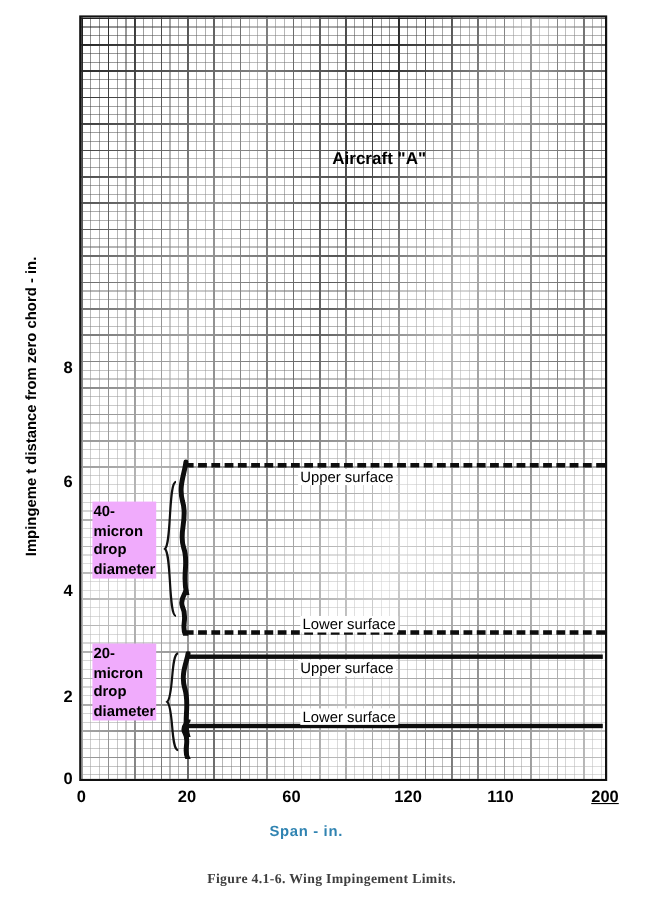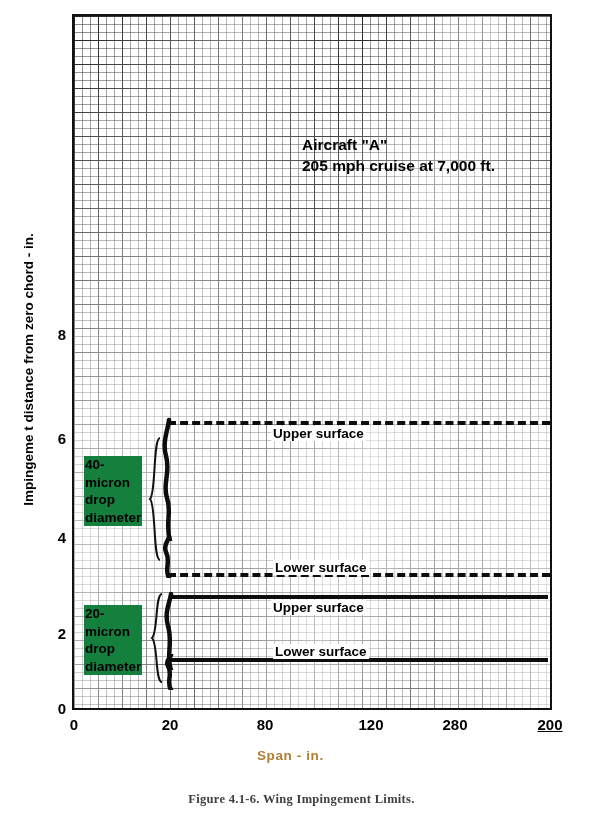--- a/index.html
+++ b/index.html
@@ -37,54 +37,53 @@
 
   
   .curve{position:absolute;}
   .dashed-line{height:0;border-top:4px dashed #0d0d0d;}
   .solid-line{height:4px;background:#0d0d0d;}
 
   
   .note{position:absolute;font-weight:bold;color:#000;white-space:nowrap;}
   #annotation{left:228px;top:118px;font-size:14.5px;line-height:21px;}
   #annotation .big{font-size:15.5px;}
-  .series-label{position:absolute;font-size:13.5px;font-weight:bold;color:#000;
+  .series-label{position:absolute;font-size:13.5px;font-weight:normal;color:#000;
                 background:#fff;padding:0 2px;white-space:nowrap;}
   .group-label{position:absolute;font-size:13.5px;font-weight:bold;color:#000;
-               line-height:17.5px;background:#15803d;padding:0 1px;}
+               line-height:17.5px;background:#f0abfc;padding:0 1px;}
 
   .brace{position:absolute;font-size:0;}
 
   
   .tick-y{position:absolute;font-size:15px;font-weight:bold;text-align:right;width:26px;color:#000;}
   .tick-x{position:absolute;font-size:15px;font-weight:bold;text-align:center;width:46px;color:#000;}
 
   #ylabel{position:absolute;left:-182px;top:362px;width:420px;
           transform:rotate(-90deg);transform-origin:center center;
           text-align:center;font-size:13.5px;font-weight:bold;color:#000;}
-  #xlabel{position:absolute;left:257px;top:748px;font-size:13.5px;font-weight:bold;
-          color:#a16207;letter-spacing:.6px;opacity:.82;}
+  #xlabel{position:absolute;left:245px;top:748px;font-size:13.5px;font-weight:bold;
+          color:#0369a1;letter-spacing:.6px;opacity:.82;}
   #caption{position:absolute;left:0;top:792px;width:603px;text-align:center;
            font-family:"Liberation Serif",serif;font-size:12.5px;font-weight:bold;
            color:#2a2a2a;letter-spacing:.3px;opacity:.9;}
 </style>
 </head>
 <body>
 
 <div id="figure">
 
   <div id="plotbox">
 
     <div class="grid grid-minor"></div>
     <div class="grid grid-major"></div>
     <div class="grid grid-fade"></div>
 
     <div class="note" id="annotation">
       <div class="big">Aircraft "A"</div>
-      <div class="big">205 mph cruise at 7,000 ft.</div>
     </div>
 
     <div class="curve dashed-line" style="left:94px;top:405px;width:382px;"></div>
     <svg class="riser-svg" style="position:absolute;left:84px;top:400px;width:20px;height:125px;">
       <path d="M12,125 C7,108 14,96 9,82 C4,68 13,56 8,40 C4,26 10,14 11,4" stroke="#0d0d0d" stroke-width="4.5" fill="none" stroke-linecap="round"></path>
     </svg>
 
     <div class="curve dashed-line" style="left:94px;top:557px;width:382px;"></div>
     <svg style="position:absolute;left:84px;top:520px;width:20px;height:42px;">
       <path d="M11,42 C6,34 13,26 8,16 C5,9 10,5 11,1" stroke="#0d0d0d" stroke-width="4.5" fill="none" stroke-linecap="round"></path>
@@ -111,43 +110,43 @@
     <div class="group-label" style="left:10px;top:440px;">
       <div>40-</div>
       <div>micron</div>
       <div>drop</div>
       <div>diameter</div>
     </div>
     <svg class="brace" style="left:74px;top:420px;width:14px;height:126px;">
       <path d="M12,2 C5,2 8,58 2,63 C8,68 5,124 12,124" stroke="#111" stroke-width="2" fill="none"></path>
     </svg>
 
-    <div class="group-label" style="left:10px;top:589px;">
+    <div class="group-label" style="left:10px;top:569px;">
       <div>20-</div>
       <div>micron</div>
       <div>drop</div>
       <div>diameter</div>
     </div>
     <svg class="brace" style="left:76px;top:576px;width:14px;height:92px;">
       <path d="M12,2 C5,2 8,41 2,46 C8,51 5,90 12,90" stroke="#111" stroke-width="2" fill="none"></path>
     </svg>
 
   </div>
 
   <div class="tick-y" style="left:40px;top:326px;">8</div>
   <div class="tick-y" style="left:40px;top:430px;">6</div>
   <div class="tick-y" style="left:40px;top:529px;">4</div>
   <div class="tick-y" style="left:40px;top:625px;">2</div>
   <div class="tick-y" style="left:40px;top:700px;">0</div>
 
   <div class="tick-x" style="left:51px;top:716px;">0</div>
   <div class="tick-x" style="left:147px;top:716px;">20</div>
-  <div class="tick-x" style="left:242px;top:716px;">80</div>
+  <div class="tick-x" style="left:242px;top:716px;">60</div>
   <div class="tick-x" style="left:348px;top:716px;">120</div>
-  <div class="tick-x" style="left:432px;top:716px;">280</div>
+  <div class="tick-x" style="left:432px;top:716px;">110</div>
   <div class="tick-x" style="left:527px;top:716px;text-decoration:underline;">200</div>
 
   <div id="ylabel">Impingeme t distance from zero chord - in.</div>
   <div id="xlabel">Span - in.</div>
 
   <div id="caption">Figure 4.1-6.   Wing Impingement Limits.</div>
 
 </div>
 
 </body></html>

